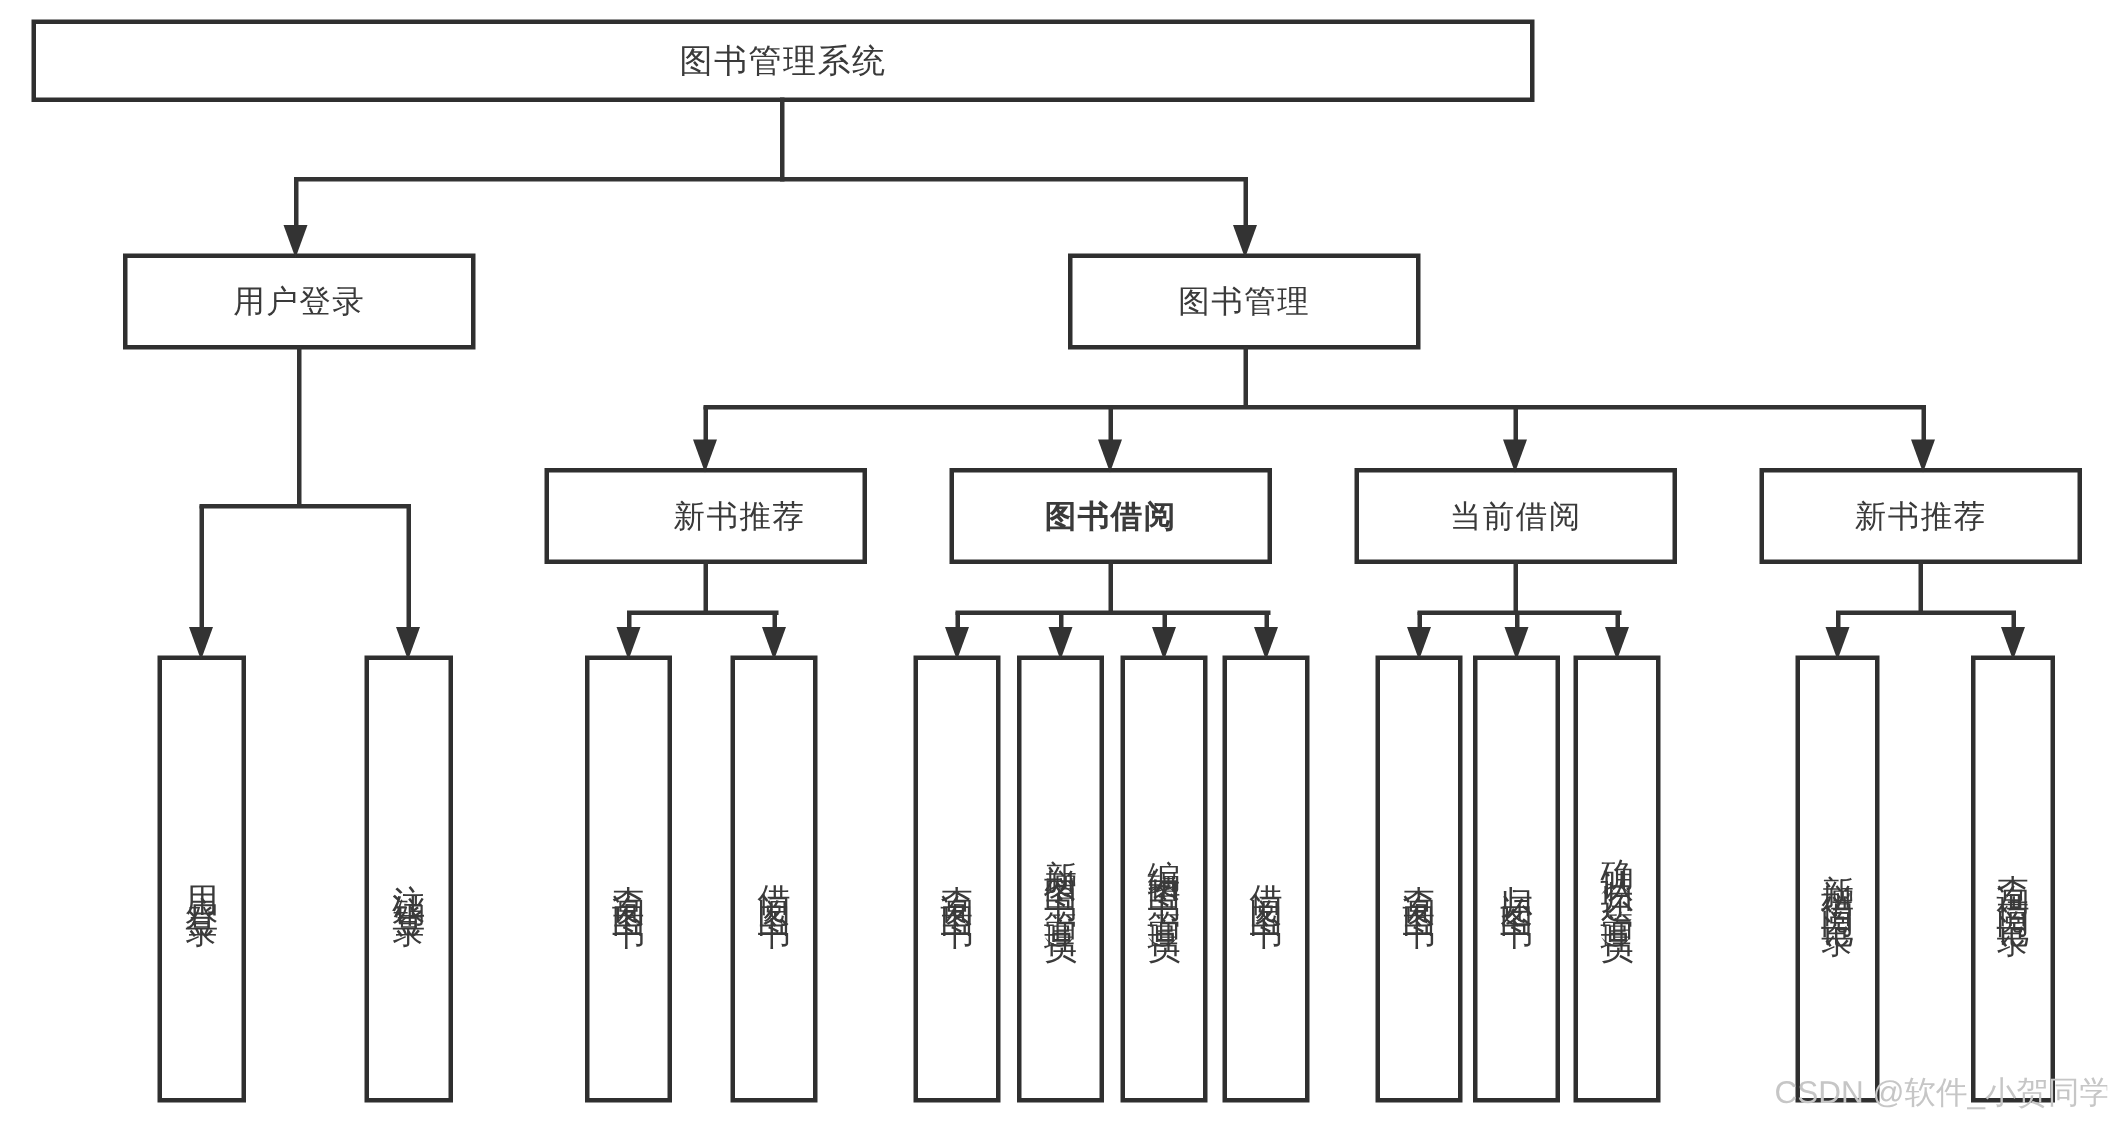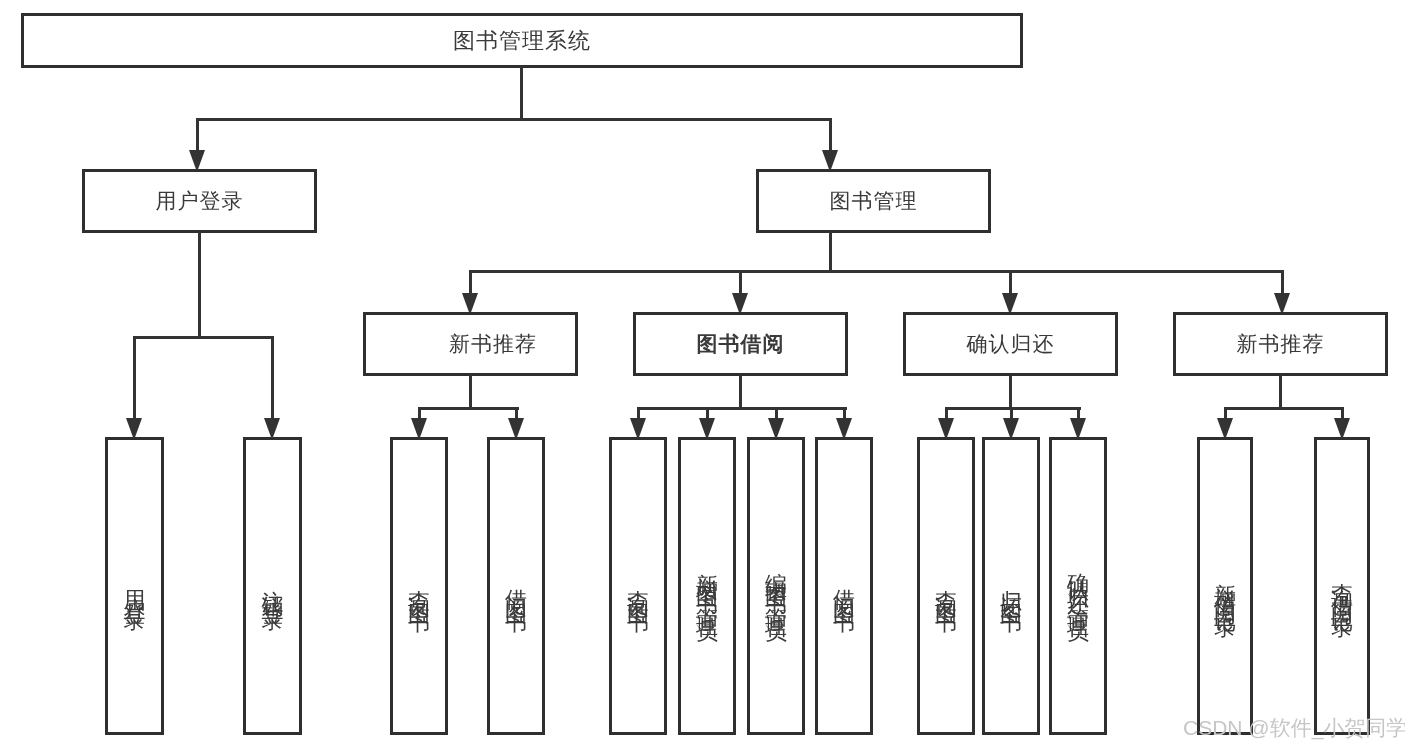--- a/index.html
+++ b/index.html
@@ -63,32 +63,32 @@
 
 <div class="canvas">
 
   <div class="box h root" style="left:21px; top:13px; width:1002px; height:55px;">
     <span>图书管理系统</span>
   </div>
 
   <div class="box h" style="left:82px; top:169px; width:235px; height:64px;">
     <span>用户登录</span>
   </div>
-  <div class="box h" style="left:712px; top:169px; width:235px; height:64px;margin-left:44px;">
+  <div class="box h" style="left:712px; top:169px; width:235px; height:64px;">
     <span>图书管理</span>
   </div>
 
   <div class="box h" style="left:363px; top:312px; width:215px; height:64px;padding-left:45px;">
     <span>新书推荐</span>
   </div>
   <div class="box h" style="left:633px; top:312px; width:215px; height:64px;font-weight:bold;">
     <span>图书借阅</span>
   </div>
   <div class="box h" style="left:903px; top:312px; width:215px; height:64px;">
-    <span>确认归还</span>
+    <span>当前借阅</span>
   </div>
   <div class="box h" style="left:1173px; top:312px; width:215px; height:64px;">
     <span>新书推荐</span>
   </div>
 
   <div class="box leaf" style="left:105px; top:437px; width:59px; height:298px;">
     <span class="vtext">用户登录</span>
   </div>
   <div class="box leaf" style="left:243px; top:437px; width:59px; height:298px;">
     <span class="vtext">注销登录</span>

